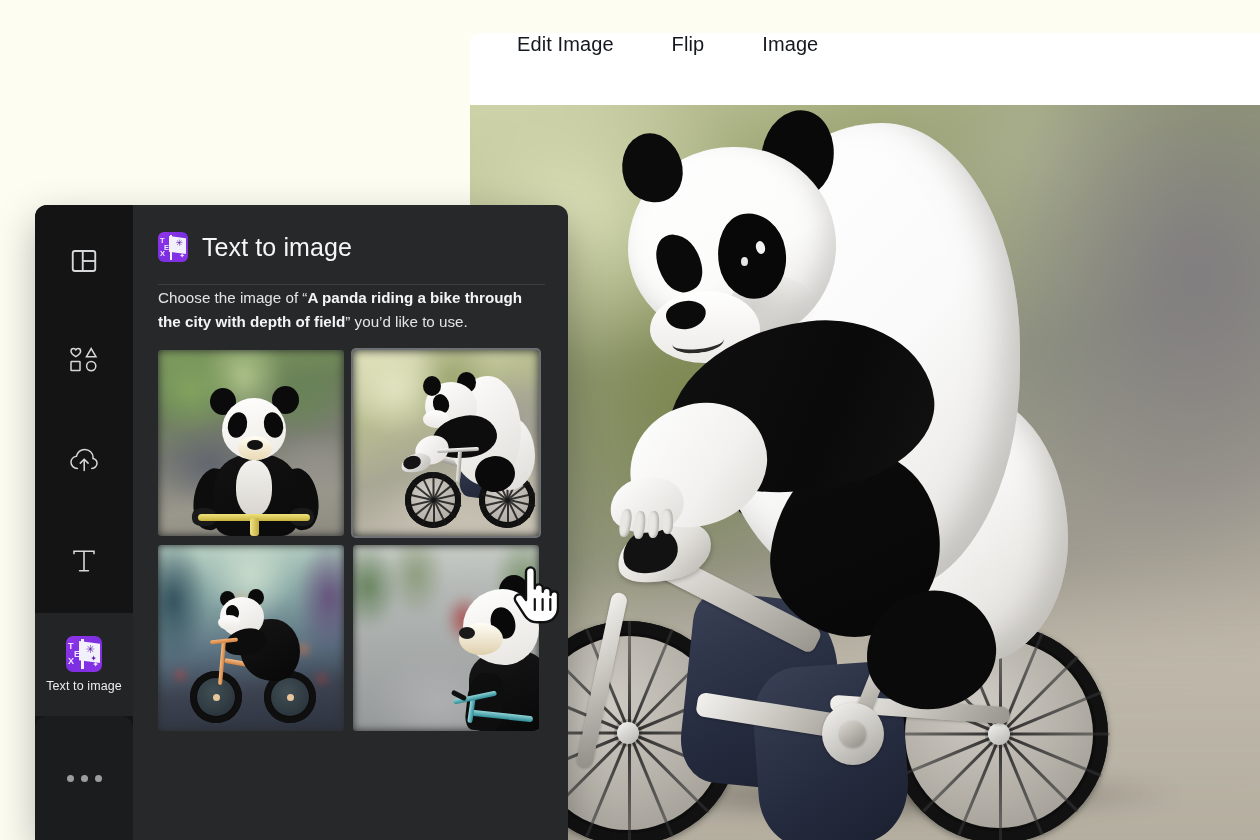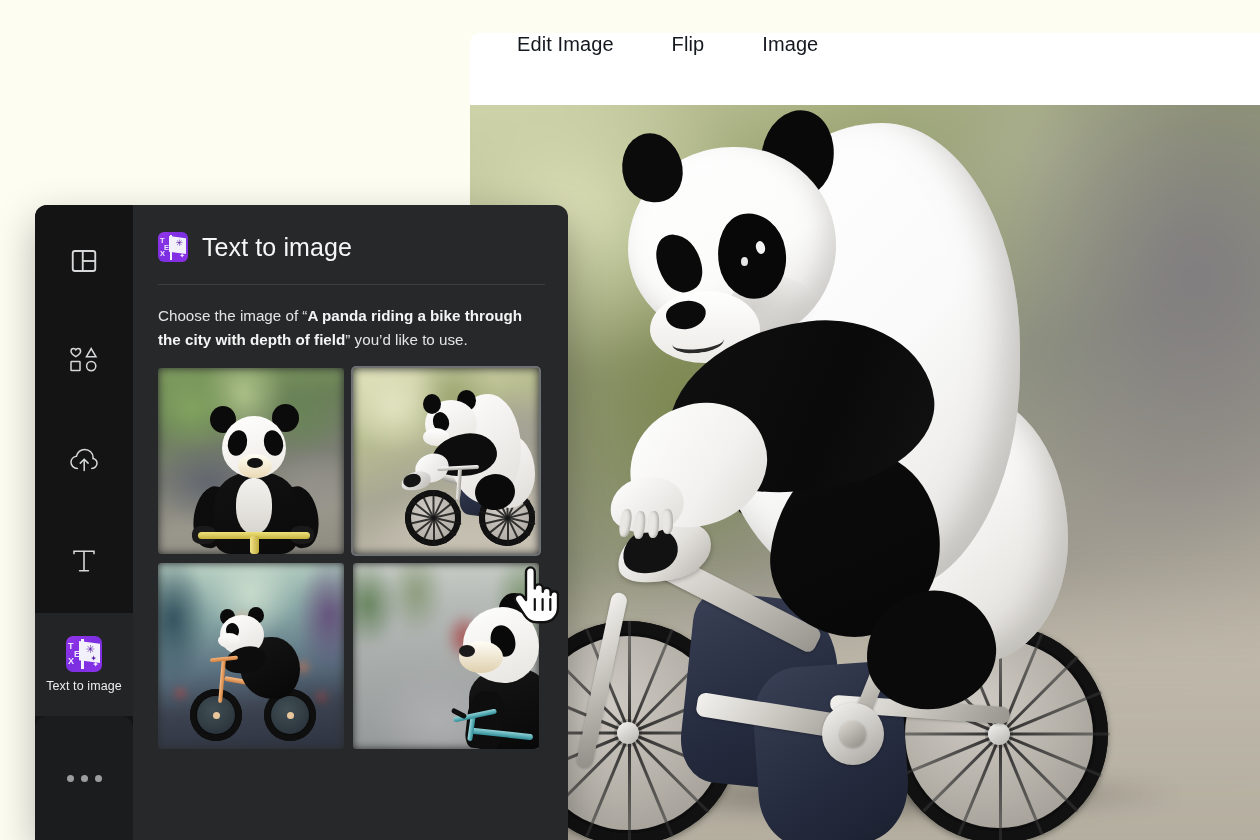--- a/index.html
+++ b/index.html
@@ -286,21 +286,21 @@
   .head-badge .pole { position: absolute; left: 12px; top: 3px; width: 2px; height: 25px; background:#f4f2fc; }
   .head-badge .lt { position:absolute; color:#efe6ff; font-size:7.5px; font-weight:700; line-height:1;}
   .head-badge .l1 { left:2px; top:5px; }
   .head-badge .l2 { left:6px; top:12px; }
   .head-badge .l3 { left:2px; top:18px; }
   .head-badge .star { position:absolute; right:5px; top:7px; color:#5b1ea8; font-size:9px; line-height:1;}
   .head-badge .sp { position:absolute; right:3px; bottom:2px; color:#f0e8ff; font-size:7px;}
   .panel-title { font-size: 25px; color: #f5f6f6; font-weight: 400; letter-spacing: .1px; }
   .divider { height: 1px; background: #3c3e3f; margin: 22px 0 0 0; }
   .desc {
-    margin-top: 19px; font-size: 15.2px; line-height: 1.56; color: #e3e5e5;
+    margin-top: 1px; font-size: 15.2px; line-height: 1.56; color: #e3e5e5;
     max-width: 378px;
   }
   .desc b { font-weight: 700; color: #f3f4f4; }
 
   .grid { margin-top: 17px; display: grid; grid-template-columns: 186px 186px; gap: 9px 9px; }
   .thumb {
     width: 186px; height: 186px; border-radius: 3px; overflow: hidden;
     position: relative; cursor: pointer; background:#2a2c2d;
   }
   .thumb.selected { box-shadow: 0 0 0 2px #6e7173; }

